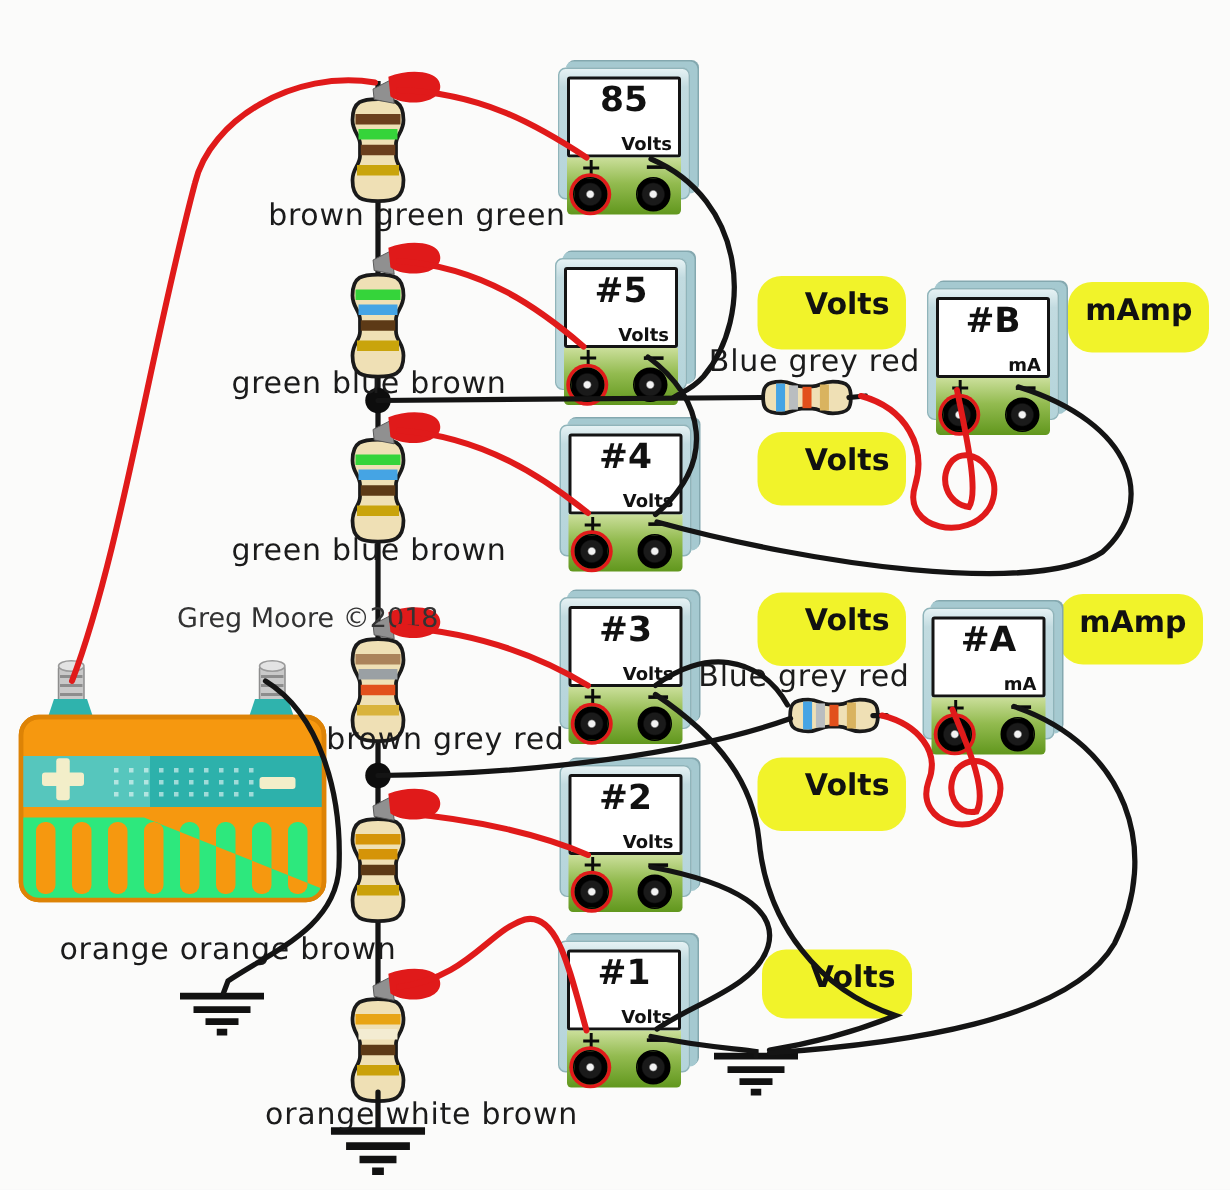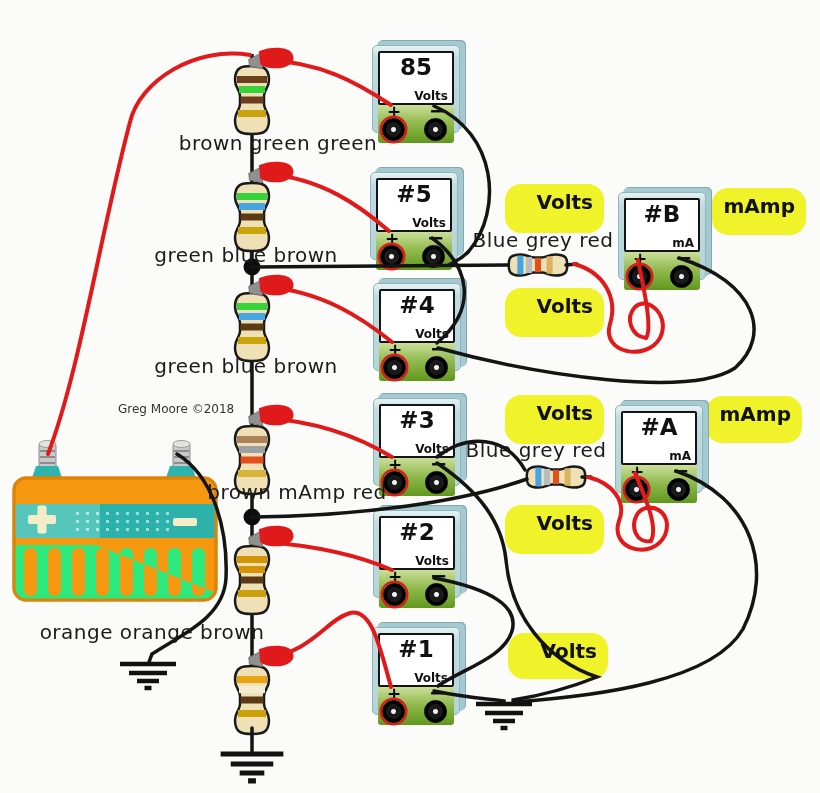--- a/index.html
+++ b/index.html
@@ -4,21 +4,21 @@
 <style>
   html,body{margin:0;padding:0;background:#f7f7f7;font-family:"DejaVu Sans",sans-serif;}
   #stage{position:relative;width:820px;height:793px;background:#fbfbfa;overflow:hidden;}
   .layer{position:absolute;left:0;top:0;}
   #bg-svg{z-index:1;}
   #wire-svg{z-index:6;pointer-events:none;}
   .tag{position:absolute;z-index:2;background:#f1f32a;border-radius:16px;text-align:right;
        padding:6px 11px 0 0;font-size:20px;font-weight:bold;color:#111;box-sizing:border-box;}
   .rlabel{position:absolute;z-index:4;font-size:20px;color:#1b1b1b;white-space:nowrap;
           transform:translateX(-50%);letter-spacing:0.5px;}
-  .credit{position:absolute;z-index:4;font-size:12px;color:#333;white-space:nowrap;}
+  .credit{position:absolute;z-index:4;font-size:18px;color:#333;white-space:nowrap;}
   .meter{position:absolute;z-index:3;width:88px;height:88px;border-radius:5px;box-sizing:border-box;
          background:linear-gradient(180deg,#e6f2f4 0%,#c2dbe0 14%,#b4d4da 100%);
          border:1px solid #8fb4ba;box-shadow:5px -4px 0 0 #a5c9d0,6px -5px 0 0 #84a8af;}
   .screen{position:relative;margin:5px 5px 0 5px;height:54px;background:#fff;border:2px solid #141414;
           border-radius:2px;box-sizing:border-box;}
   .mval{display:block;text-align:center;font-size:23px;font-weight:bold;line-height:28px;color:#111;}
   .munit{position:absolute;right:4px;bottom:0;font-size:12px;font-weight:bold;color:#111;}
   .panel{position:relative;margin:0 5px 5px 5px;height:38px;border-radius:0 0 3px 3px;
          background:linear-gradient(180deg,#cbdf9b 0%,#93bb50 45%,#61971d 100%);}
   .msign{position:absolute;top:-3px;font-size:17px;font-weight:bold;color:#0a0a0a;}
@@ -308,22 +308,23 @@
       <span class="msign s-plus">+</span>
       <span class="msign s-minus">−</span>
       <span class="mterm t-plus"></span>
       <span class="mterm t-minus"></span>
     </div>
   </div>
 
   <div class="rlabel" style="left:278px;top:131px;">brown green green</div>
   <div class="rlabel" style="left:246px;top:243px;">green blue brown</div>
   <div class="rlabel" style="left:246px;top:354px;">green blue brown</div>
-  <div class="rlabel" style="left:297px;top:480px;">brown mAmp red</div>
+  <div class="rlabel" style="left:297px;top:480px;">brown grey red</div>
   <div class="rlabel" style="left:152px;top:620px;">orange orange brown</div>
+  <div class="rlabel" style="left:281px;top:730px;">orange white brown</div>
   <div class="rlabel" style="left:543px;top:228px;">Blue grey red</div>
   <div class="rlabel" style="left:536px;top:438px;">Blue grey red</div>
   <div class="credit" style="left:118px;top:402px;">Greg Moore ©2018</div>
 
   <svg id="wire-svg" class="layer" width="820" height="793" viewBox="0 0 820 793">
     <g fill="none" stroke-linecap="round">
 
       <path d="M 177 454 C 213 476, 228 528, 226 578 C 224 618, 182 634, 152 654 L 149 662" stroke="#141414" stroke-width="3.5"></path>
       <path d="M 252 267 L 508 265" stroke="#141414" stroke-width="3.5"></path>
       <path d="M 566 265 L 577 264" stroke="#141414" stroke-width="3.5"></path>

